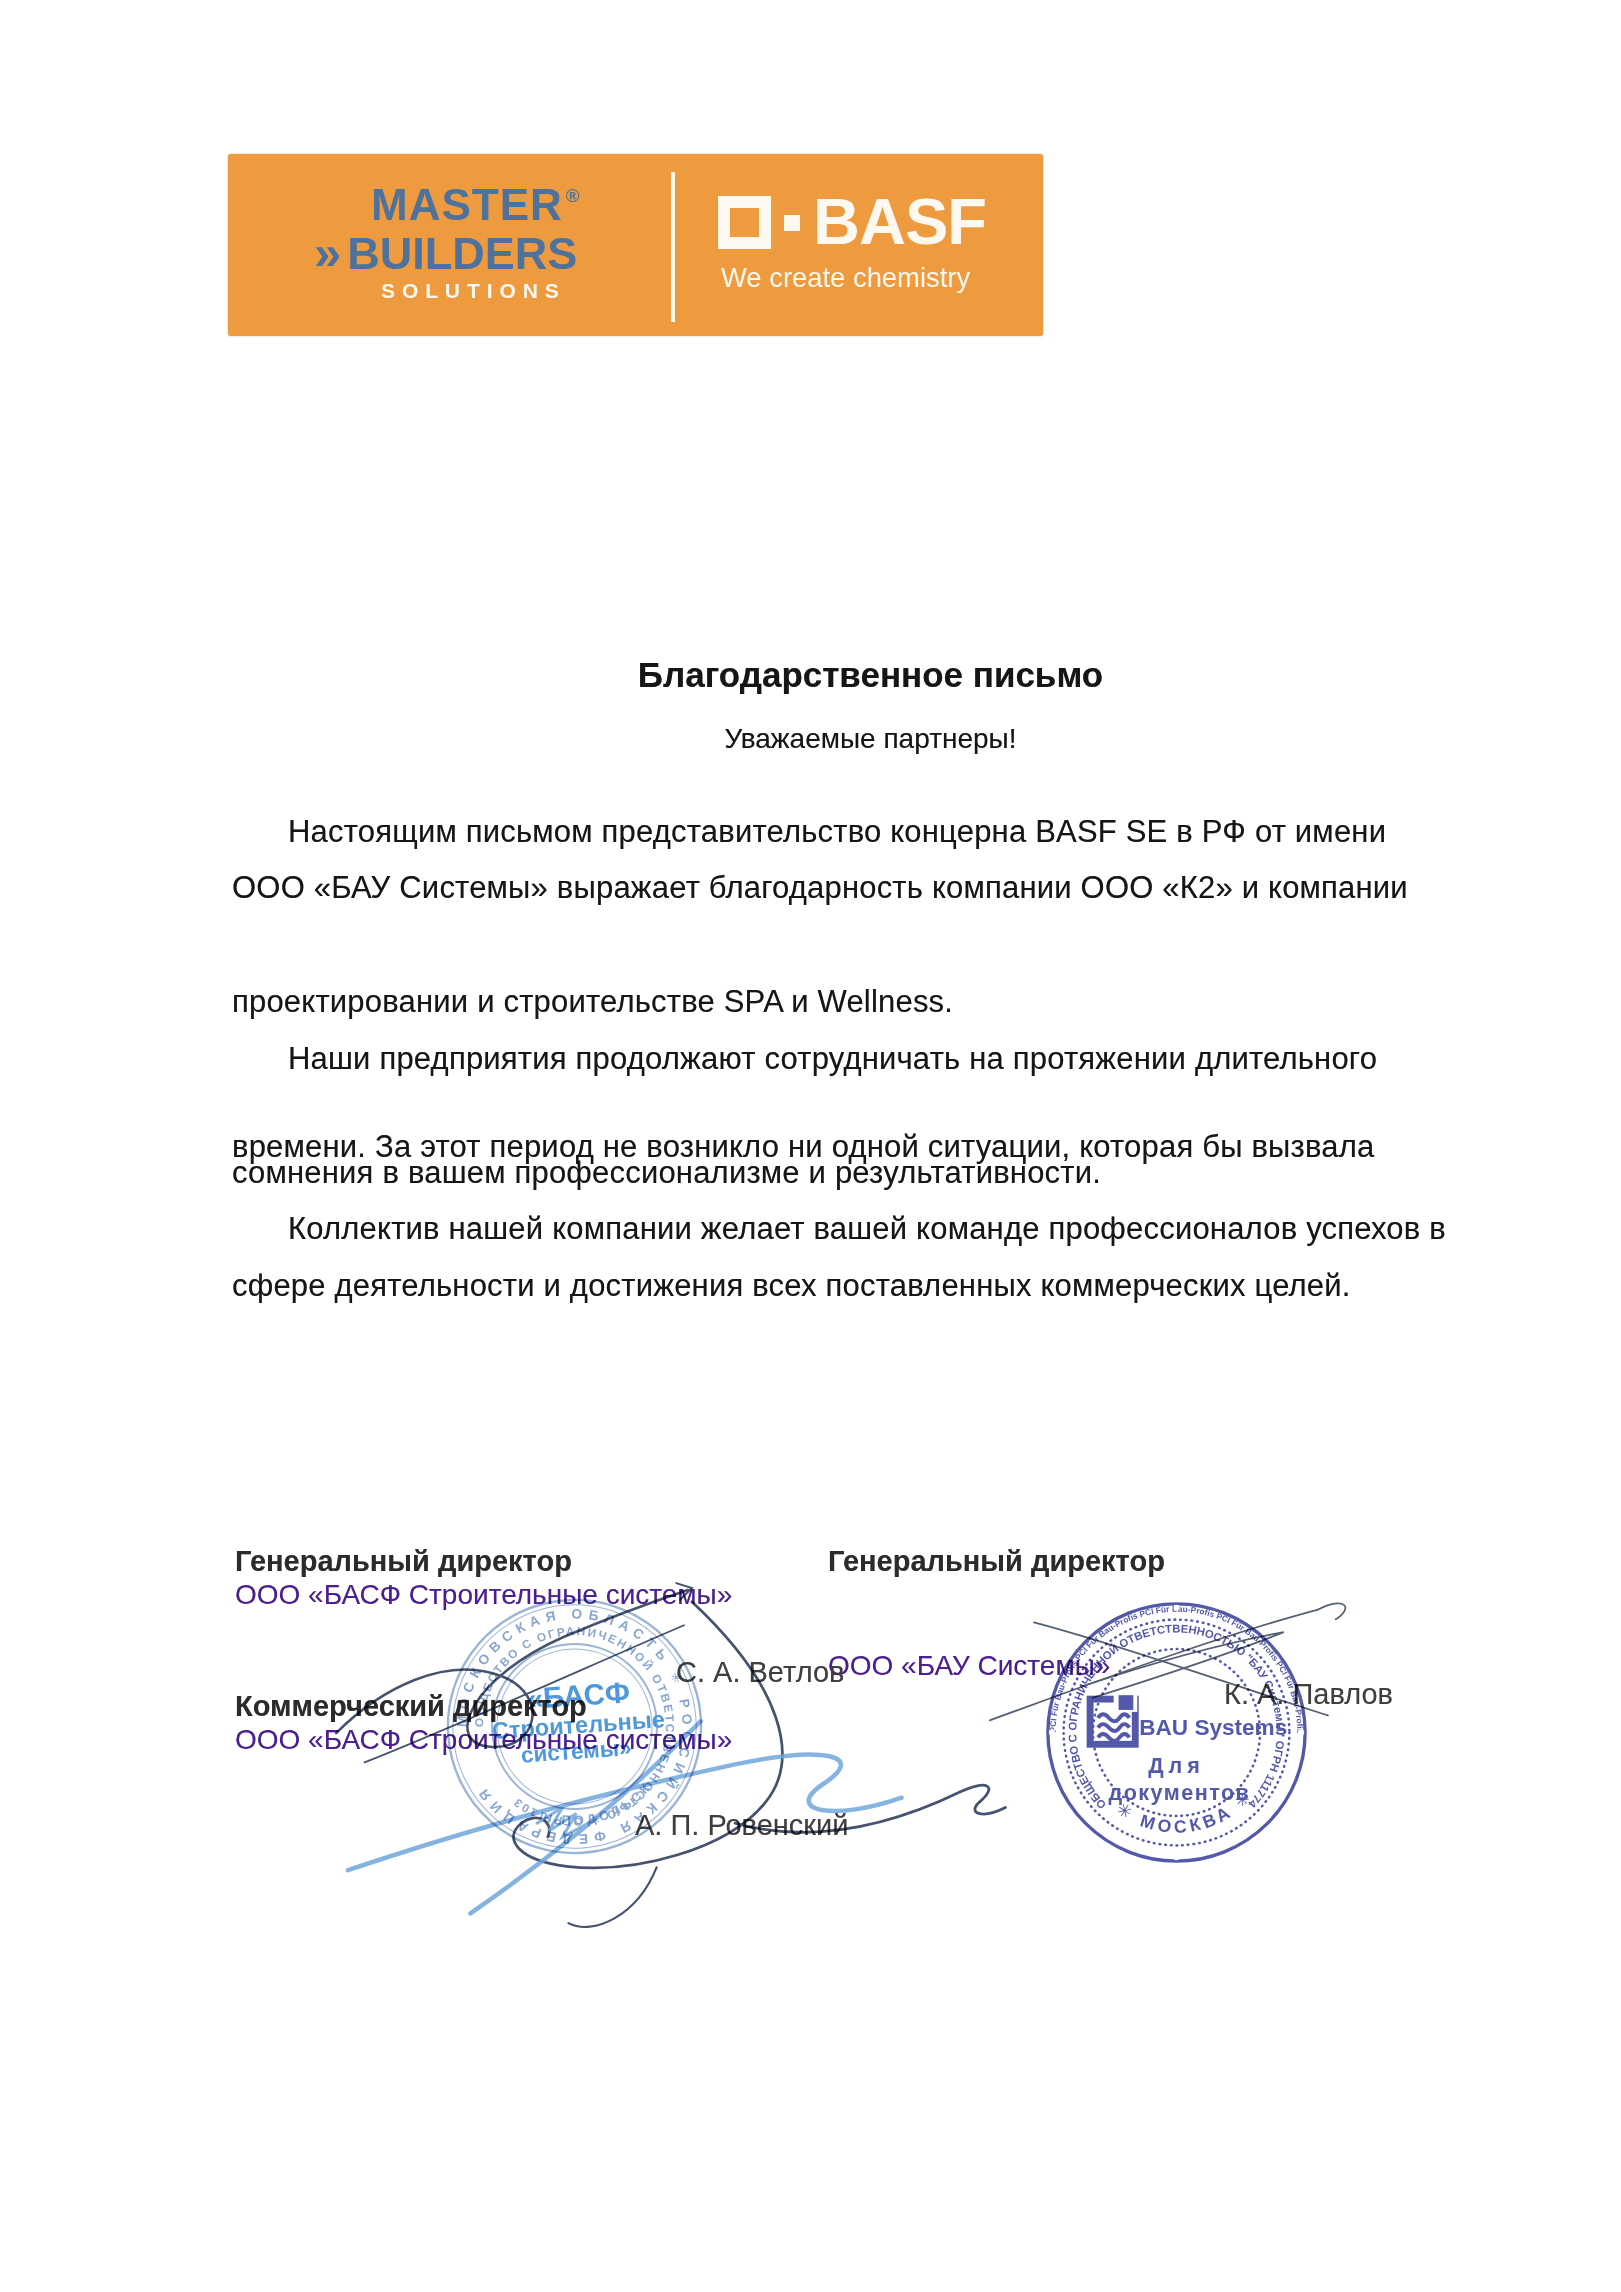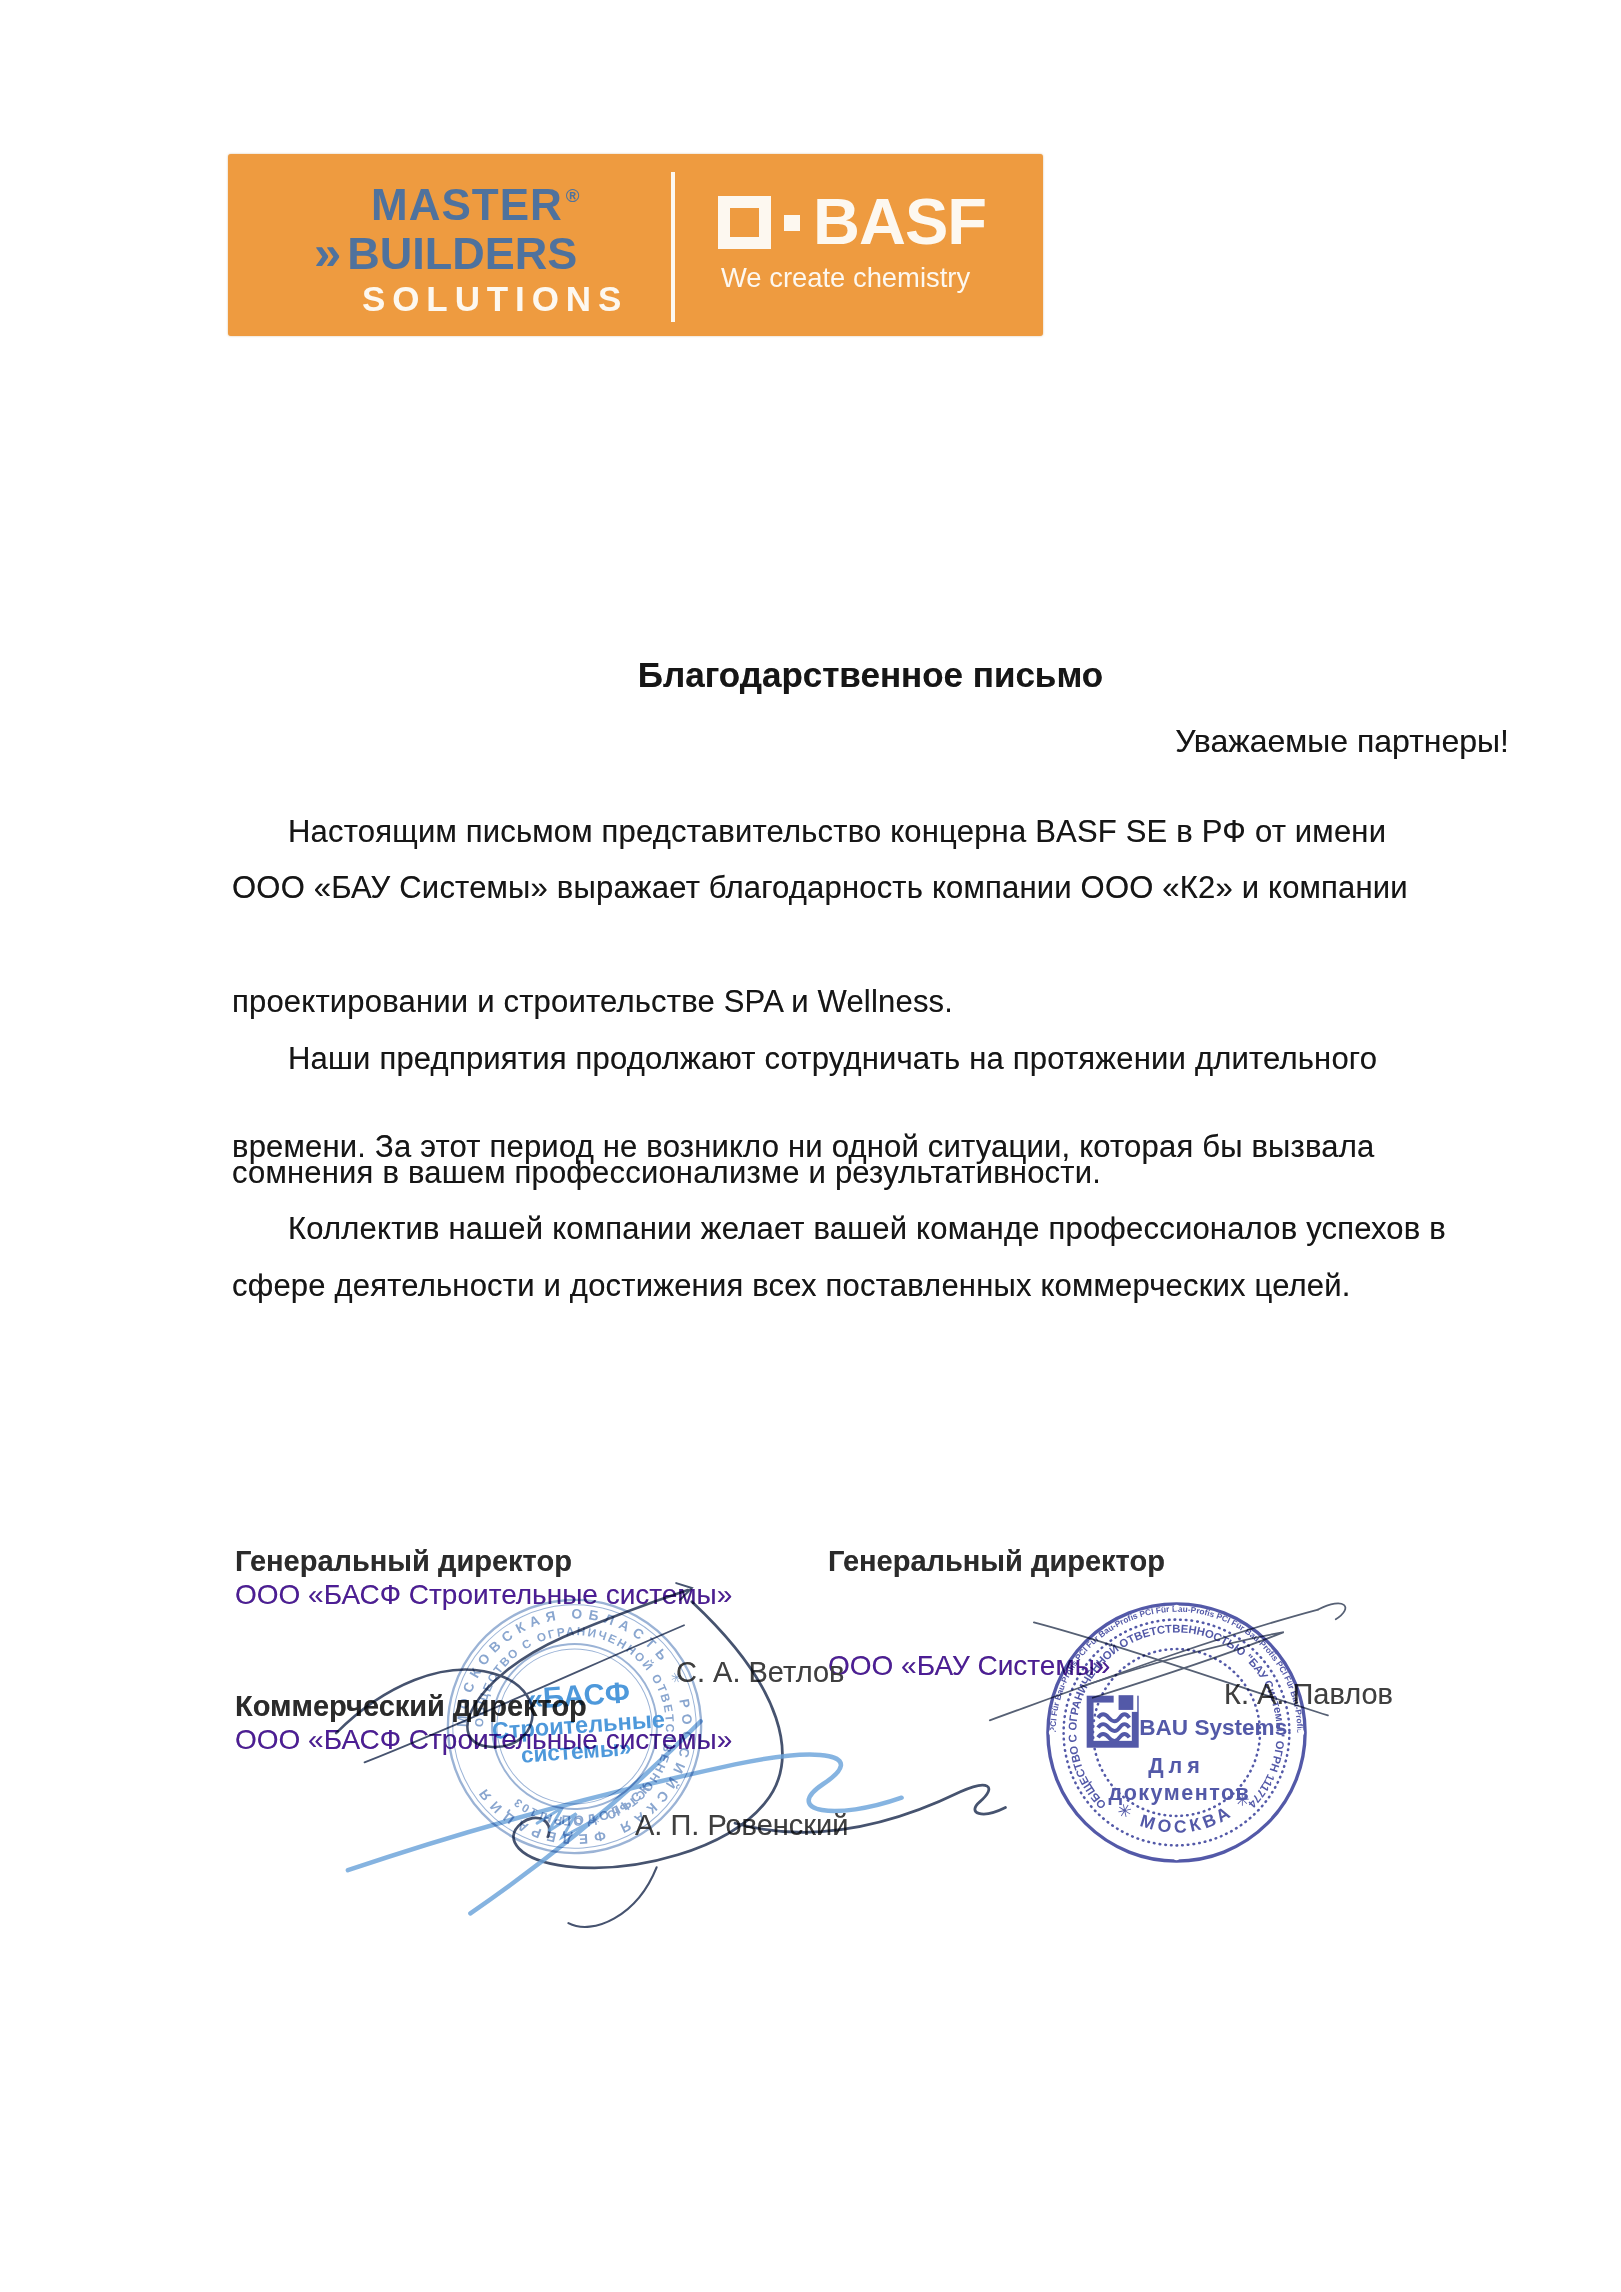--- a/index.html
+++ b/index.html
@@ -8,35 +8,35 @@
 
   
   .banner{position:absolute;left:228px;top:154px;width:815px;height:182px;
           background:#EE9B40;border-radius:2.9px;box-shadow:0 0 2px rgba(180,120,40,.5);}
   .mbs-l1{position:absolute;left:143px;top:25.5px;font-size:44px;font-weight:bold;
           color:#4F729D;letter-spacing:1px;white-space:nowrap;}
   .mbs-l1 .reg{font-size:18.6px;vertical-align:17.6px;margin-left:2.9px;}
   .mbs-l2{position:absolute;left:86px;top:70px;font-size:45px;font-weight:bold;
           color:#4F729D;white-space:nowrap;}
   .mbs-l2 .chev{letter-spacing:-5.9px;margin-right:11.8px;font-size:49px;}
-  .mbs-l3{position:absolute;left:134px;top:125px;font-size:35px;font-weight:bold;
+  .mbs-l3{position:absolute;left:153px;top:125px;font-size:21px;font-weight:bold;
           color:#FDF8F0;letter-spacing:6.9px;white-space:nowrap;}
   .banner-divider{position:absolute;left:443px;top:17.6px;width:3.9px;height:150px;background:#FDF8F0;}
   .basf-sq{position:absolute;left:490px;top:42px;width:53px;height:53px;
            border:12.7px solid #FDF8F0;box-sizing:border-box;}
   .basf-dot{position:absolute;left:556px;top:61px;width:15.7px;height:15.7px;background:#FDF8F0;}
   .basf-name{position:absolute;left:585px;top:30px;font-size:65px;font-weight:bold;
              color:#FDF8F0;letter-spacing:-1px;white-space:nowrap;}
   .basf-tag{position:absolute;left:493px;top:108px;font-size:27.4px;color:#FDF8F0;white-space:nowrap;}
 
   
   .center-block{position:absolute;left:232px;width:1277px;text-align:center;white-space:nowrap;
                 color:#161616;text-shadow:0 0 0.6px rgba(0,0,0,.45);}
   .title{top:655px;font-size:35px;font-weight:bold;}
-  .salutation{top:723px;font-size:32px;text-align:right;}
+  .salutation{top:723px;font-size:28px;}
   .bline{position:absolute;left:232px;width:1333px;font-size:31px;color:#161616;
          white-space:nowrap;letter-spacing:0.2px;text-shadow:0 0 0.6px rgba(0,0,0,.45);}
   .indent{padding-left:56px;}
 
   
   .sig-label{position:absolute;font-size:29px;font-weight:bold;color:#2B2B2B;white-space:nowrap;
              text-shadow:0 0 0.5px rgba(0,0,0,.4);}
   .sig-company{position:absolute;font-size:28px;color:#4c1d95;white-space:nowrap;
                text-shadow:0 0 0.5px rgba(0,0,0,.35);}
   .sig-name{position:absolute;font-size:29px;color:#3F3F3F;white-space:nowrap;z-index:1;

